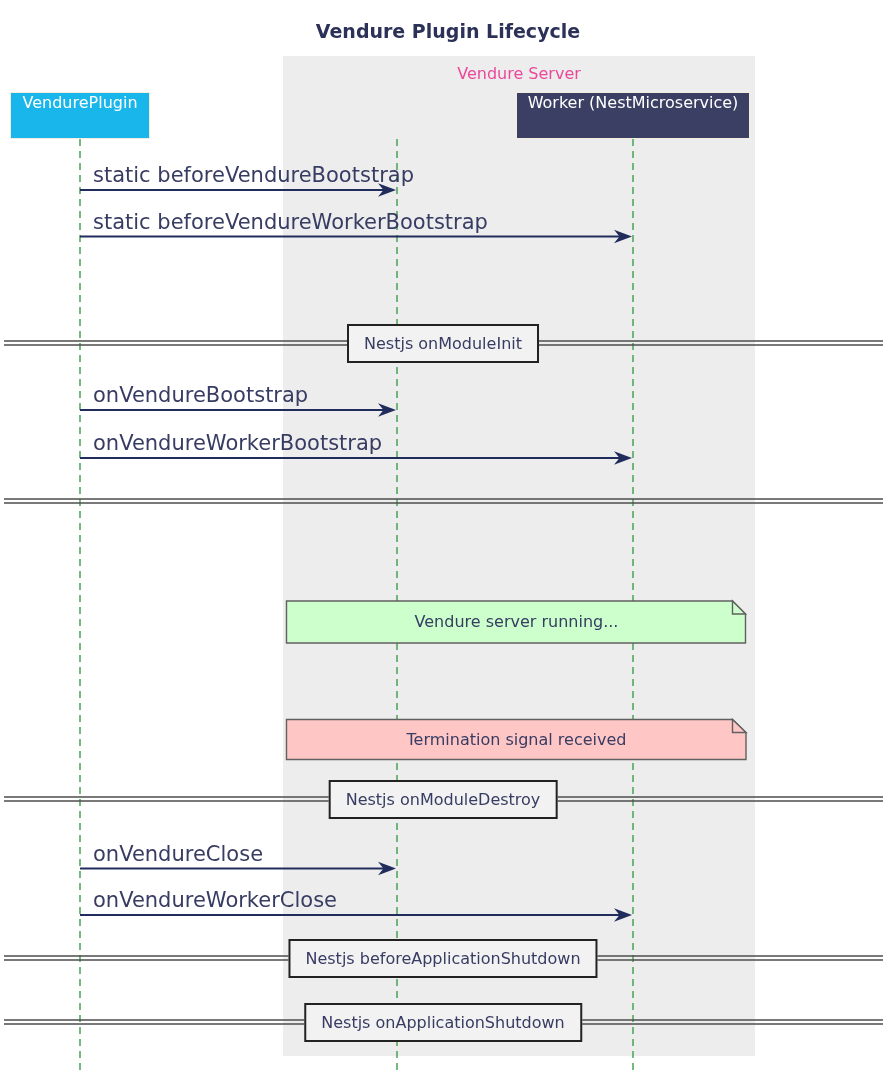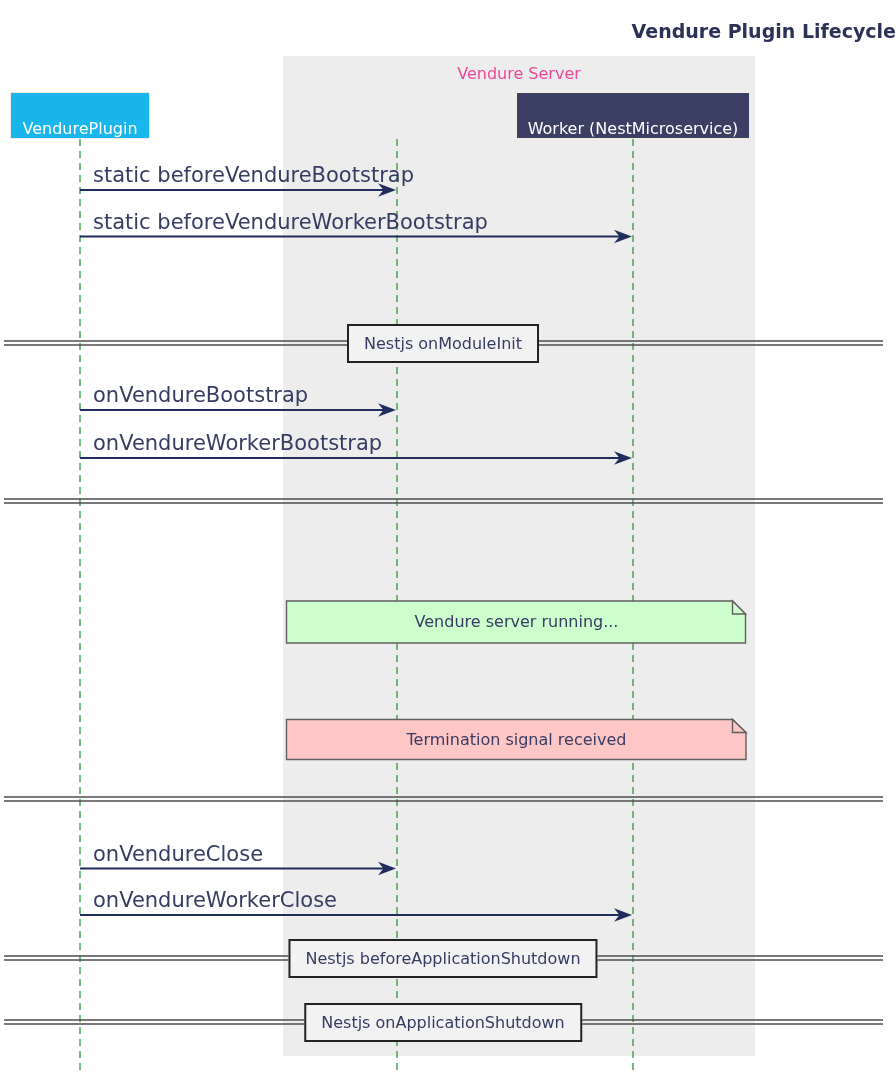--- a/index.html
+++ b/index.html
@@ -8,36 +8,36 @@
     width: 896px;
     height: 1080px;
     background: #ffffff;
     overflow: hidden;
     font-family: "DejaVu Sans", "Liberation Sans", sans-serif;
     color: #373c62;
   }
   .layer-svg { position: absolute; left: 0; top: 0; z-index: 1; }
   .title {
     position: absolute; left: 0; top: 18px; width: 896px;
-    text-align: right; font-size: 19px; font-weight: bold;
+    text-align: center; font-size: 19px; font-weight: bold;
     line-height: 26px; color: #2c3158; z-index: 2;
   }
   .group-bg {
     position: absolute; left: 283px; top: 56px; width: 472px; height: 1000px;
     background: #ededed; z-index: 0;
   }
   .group-label {
     position: absolute; left: 283px; top: 64px; width: 472px;
     text-align: center; font-size: 16px; line-height: 19px;
     color: #ec4899; z-index: 2;
   }
   .participant {
     position: absolute; top: 92px; height: 47px; box-sizing: border-box;
     border: 1px solid #f3ecdf; z-index: 3;
-    display: flex; align-items: flex-end; justify-content: center;
+    display: flex; align-items: flex-start; justify-content: center;
     font-size: 16px; color: #ffffff; white-space: nowrap;
   }
   .participant.plugin { background: #19b6eb; }
   .participant.nest   { background: #3a3f63; }
   .msg-label {
     position: absolute; height: 19px; line-height: 19px;
     font-size: 21px; color: #373c62; white-space: nowrap; z-index: 2;
   }
   .divider-box {
     position: absolute; left: 443px; transform: translateX(-50%);
@@ -139,19 +139,20 @@
   </div>
 
   <div class="msg-label" style="left:93px;top:166px">static beforeVendureBootstrap</div>
   <div class="msg-label" style="left:93px;top:212.5px">static beforeVendureWorkerBootstrap</div>
   <div class="msg-label" style="left:93px;top:386px">onVendureBootstrap</div>
   <div class="msg-label" style="left:93px;top:434px">onVendureWorkerBootstrap</div>
   <div class="msg-label" style="left:93px;top:844.5px">onVendureClose</div>
   <div class="msg-label" style="left:93px;top:891px">onVendureWorkerClose</div>
 
   <div class="divider-box" style="top:323.5px">Nestjs onModuleInit</div>
+  <div class="divider-box" style="top:779.5px">Nestjs onModuleDestroy</div>
   <div class="divider-box" style="top:938.5px">Nestjs beforeApplicationShutdown</div>
   <div class="divider-box" style="top:1002.5px">Nestjs onApplicationShutdown</div>
 
   <div class="note-text" style="top:601px;height:42px;line-height:42px">Vendure server running...</div>
   <div class="note-text" style="top:719.5px;height:40px;line-height:40px">Termination signal received</div>
 
 </div>
 
 </body></html>

